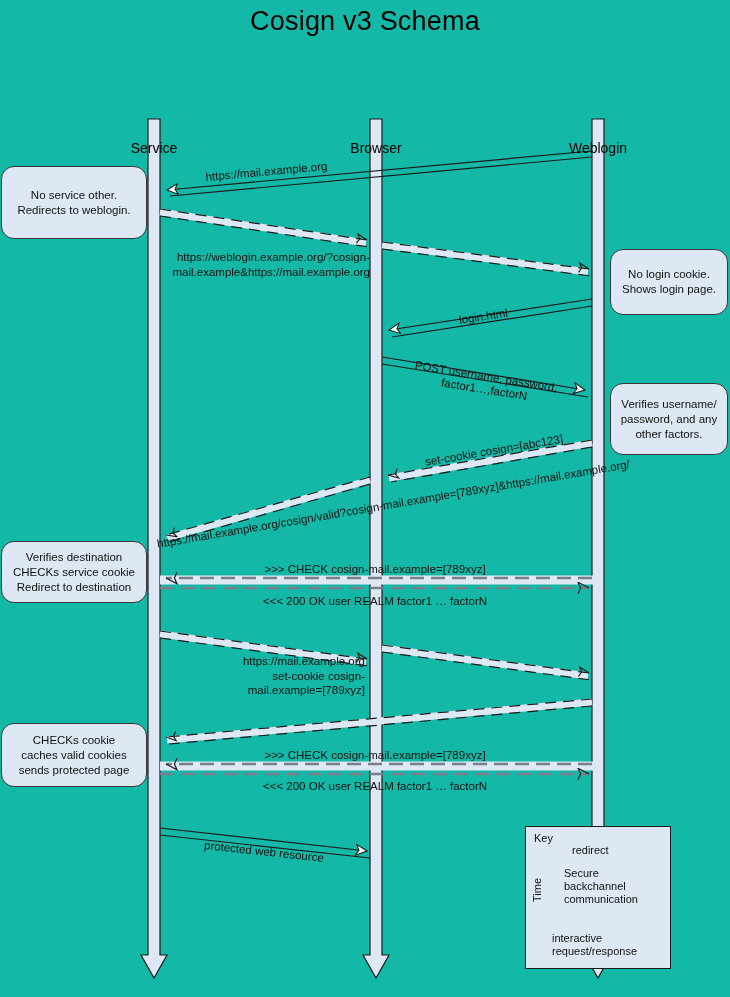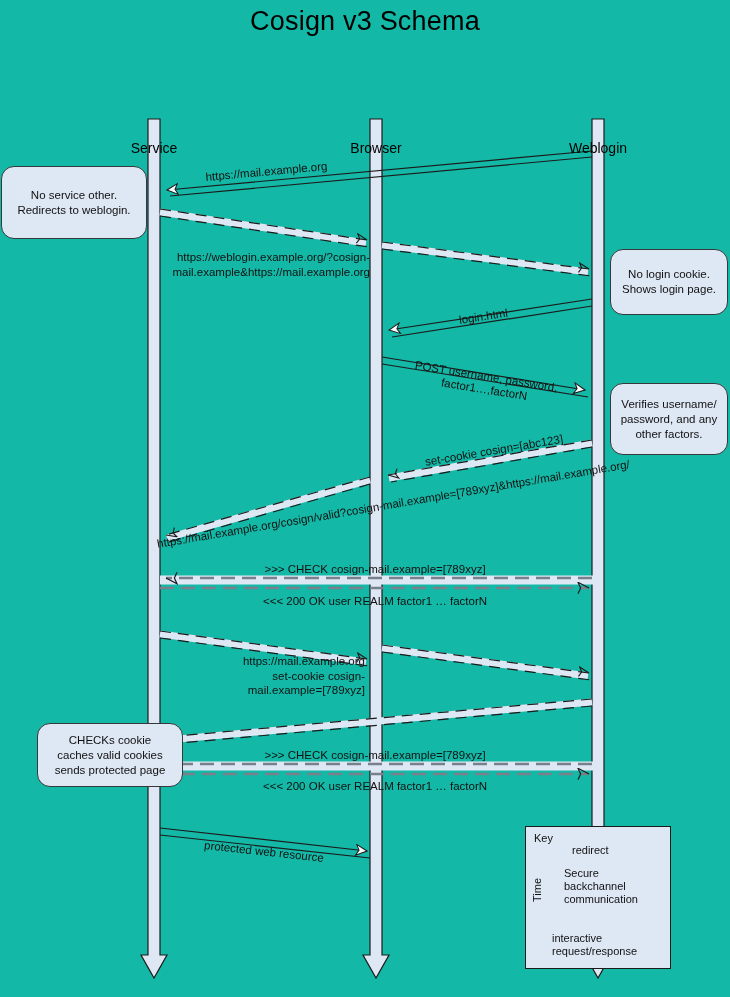--- a/index.html
+++ b/index.html
@@ -229,21 +229,24 @@
   <div class="ll-label" style="left:336px;top:103px;width:80px;">Browser</div>
   <div class="ll-label" style="left:558px;top:103px;width:80px;">Weblogin</div>
 
   <div class="note" style="left:1px;top:166px;width:146px;height:73px;white-space:pre-line;">No service other.
 Redirects to weblogin.</div>
   <div class="note" style="left:610px;top:249px;width:118px;height:66px;white-space:pre-line;">No login cookie.
 Shows login page.</div>
   <div class="note" style="left:610px;top:383px;width:118px;height:72px;white-space:pre-line;">Verifies username/
 password, and any
 other factors.</div>
-  <div class="note" style="left:1px;top:723px;width:146px;height:64px;white-space:pre-line;margin-left:36px;">CHECKs cookie
+  <div class="note" style="left:1px;top:541px;width:146px;height:62px;white-space:pre-line;">Verifies destination
+CHECKs service cookie
+Redirect to destination</div>
+  <div class="note" style="left:1px;top:723px;width:146px;height:64px;white-space:pre-line;">CHECKs cookie
 caches valid cookies
 sends protected page</div>
 
   <div class="msg rot" style="left:205px;top:170px;transform:rotate(-5.2deg);">https://mail.example.org</div>
 
   <div class="msg-block" style="left:150px;top:250px;width:220px;white-space:pre-line;">https://weblogin.example.org/?cosign-
 mail.example&amp;https://mail.example.org</div>
 
   <div class="msg rot" style="left:458px;top:313px;transform:rotate(-8.6deg);">login.html</div>
 

